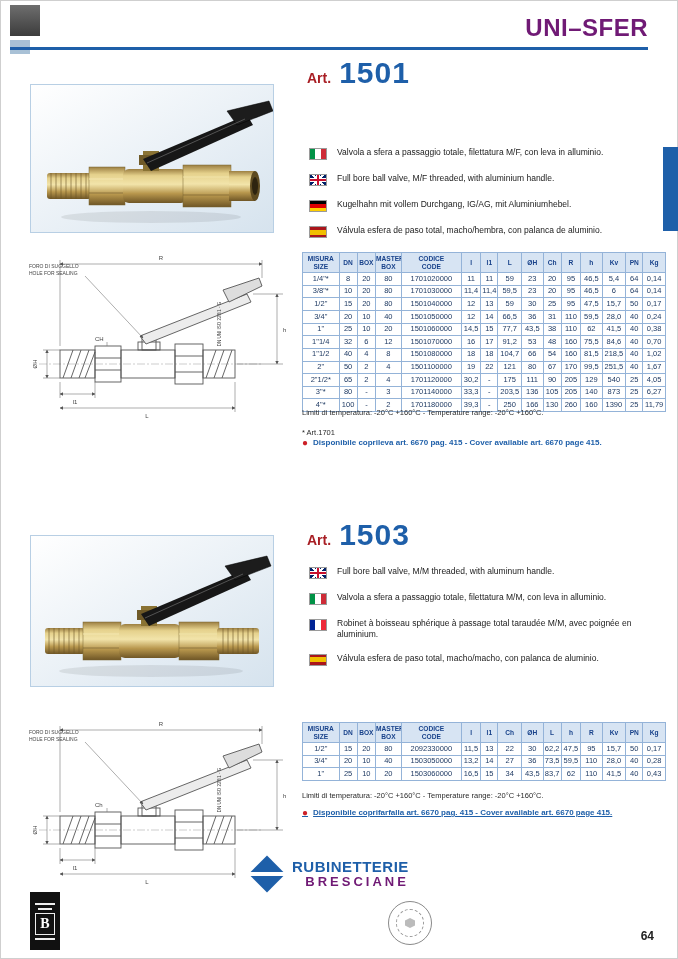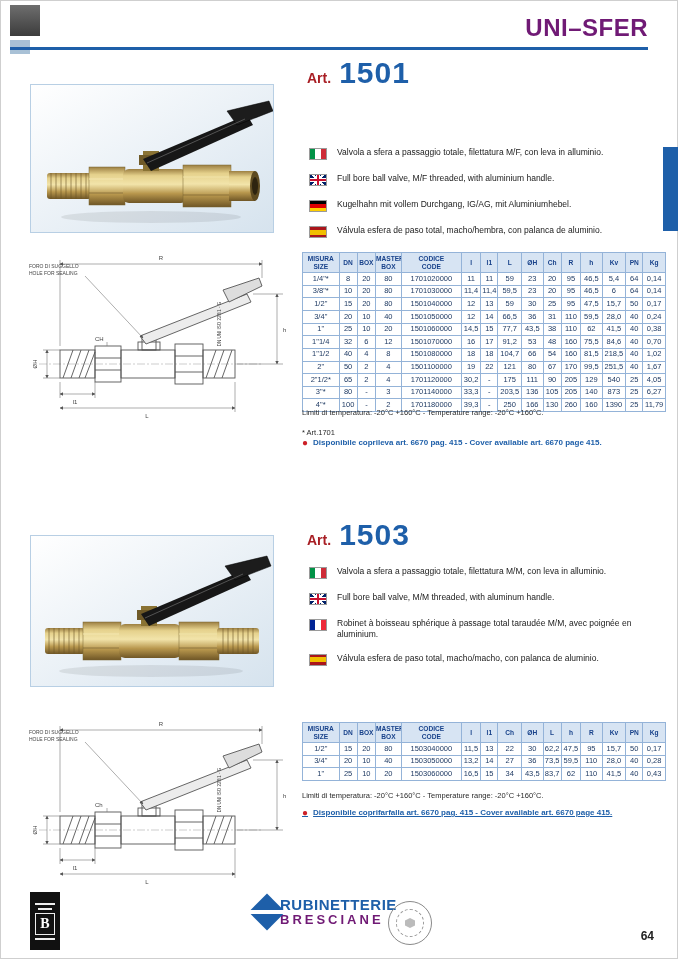--- a/index.html
+++ b/index.html
@@ -74,21 +74,21 @@
   .acc-note .dot{color:#cc2027;font-size:10px;margin-right:5px;vertical-align:-1px;}
 
   
   .maker-logo{position:absolute;left:30px;top:892px;width:30px;height:58px;background:#111;
               display:flex;flex-direction:column;align-items:center;justify-content:center;gap:3px;}
   .ml-bar{display:block;width:20px;height:2px;background:#eee;}
   .ml-bar.short{width:14px;}
   .ml-letter{display:flex;align-items:center;justify-content:center;width:18px;height:20px;
              border:1px solid #eee;color:#fff;font-family:"Liberation Serif",serif;
              font-size:14px;font-weight:bold;}
-  .footer-brand{position:absolute;left:248px;top:897px;display:flex;align-items:center;gap:0;}
+  .footer-brand{position:absolute;left:248px;top:859px;display:flex;align-items:center;gap:12px;text-align:right;}
   .fb-icon{width:26px;height:26px;margin-left:6px;
            background:linear-gradient(135deg,#1e5fa9 44%,#fff 44% 56%,#1e5fa9 56%);
            transform:rotate(45deg);}
   .fb-text{display:flex;flex-direction:column;line-height:1.05;}
   .fb-line1{font-size:15px;font-weight:800;color:#1e5fa9;letter-spacing:.5px;}
   .fb-line2{font-size:13px;font-weight:800;color:#701a75;letter-spacing:3px;}
   .stamp{position:absolute;left:388px;top:901px;width:44px;height:44px;border-radius:50%;
          border:1.5px solid #8a8a8a;box-sizing:border-box;
          display:flex;align-items:center;justify-content:center;}
   .stamp-inner{width:26px;height:26px;border-radius:50%;border:1px dashed #999;
@@ -531,26 +531,26 @@
           <line x1="207" y1="92" x2="207" y2="118"></line>
         <line x1="212" y1="92" x2="212" y2="118"></line>
           <line x1="217" y1="92" x2="217" y2="118"></line>
         <line x1="222" y1="92" x2="222" y2="118"></line>
       </g>
     </svg>
   </div>
 
   <div class="descs dl2">
       <div class="desc-row">
+        <span class="flag flag-gb"></span>
+        <span class="desc-text">Full bore ball valve, M/M threaded, with aluminum handle.</span>
+      </div>
+      <div class="desc-row">
         <span class="flag flag-it"></span>
         <span class="desc-text">Valvola a sfera a passaggio totale, filettatura M/M, con leva in alluminio.</span>
-      </div>
-      <div class="desc-row">
-        <span class="flag flag-gb"></span>
-        <span class="desc-text">Full bore ball valve, M/M threaded, with aluminum handle.</span>
       </div>
       <div class="desc-row">
         <span class="flag flag-fr"></span>
         <span class="desc-text">Robinet à boisseau sphérique à passage total taraudée M/M, avec poignée en aluminium.</span>
       </div>
       <div class="desc-row">
         <span class="flag flag-es"></span>
         <span class="desc-text">Válvula esfera de paso total, macho/macho, con palanca de aluminio.</span>
       </div>
     </div>
@@ -657,21 +657,21 @@
             <th>PN</th>
             <th>Kg</th>
           </tr>
         </thead>
         <tbody>
           <tr>
             <td>1/2"</td>
             <td>15</td>
             <td>20</td>
             <td>80</td>
-            <td>1503040000</td>
+            <td>2092330000</td>
             <td>11,5</td>
             <td>13</td>
             <td>22</td>
             <td>30</td>
             <td>62,2</td>
             <td>47,5</td>
             <td>95</td>
             <td>15,7</td>
             <td>50</td>
             <td>0,17</td>

